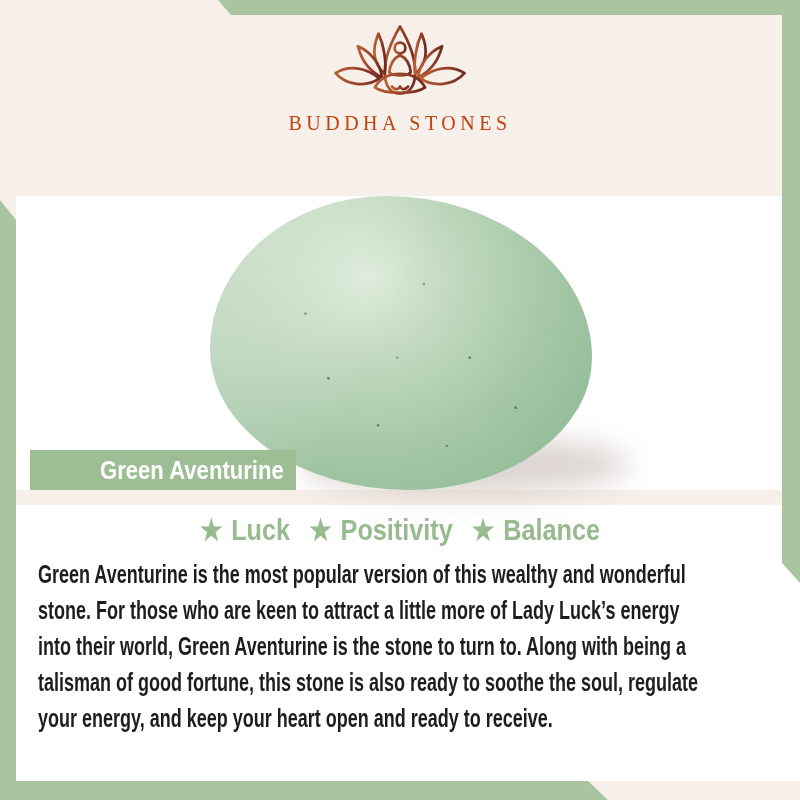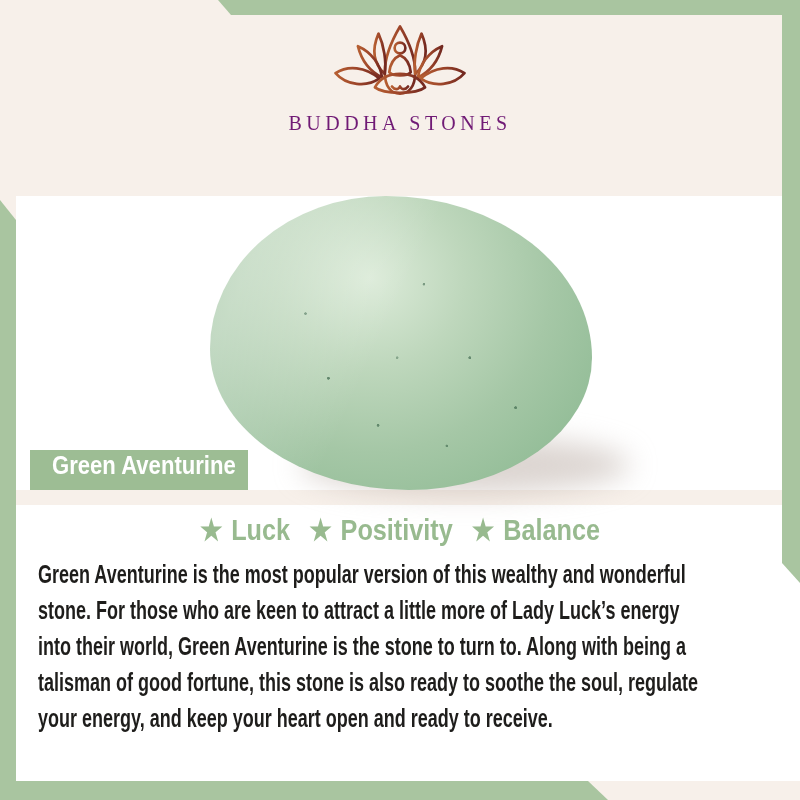--- a/index.html
+++ b/index.html
@@ -16,21 +16,21 @@
     clip-path:polygon(0 0,100% 0,100% 100%,0 calc(100% - 20px));}
   .bar-left{left:0;top:200px;width:16px;height:600px;
     clip-path:polygon(0 0,100% 20px,100% 100%,0 100%);}
   .bar-bottom{left:0;bottom:0;width:608px;height:19px;
     clip-path:polygon(0 0,588px 0,100% 100%,0 100%);}
   
   .logo-svg{position:absolute;left:322px;top:22px;width:156px;height:86px;}
   .brand-name{
     position:absolute;left:0;top:112px;width:800px;text-align:center;
     font-family:"Liberation Serif",serif;font-size:20px;letter-spacing:4.5px;
-    color:#701a75;
+    color:#c2410c;
   }
   .title-band{
     position:absolute;left:165px;top:143px;width:472px;height:53px;
     background:#fcf7f2;display:flex;align-items:center;justify-content:center;
   }
   .title-band .title-text{
     display:inline-block;font-size:38px;font-weight:700;color:#8fb787;
     transform:scaleX(.85);white-space:nowrap;letter-spacing:-.5px;
   }
   
@@ -52,21 +52,21 @@
       radial-gradient(circle 1.6px at 25% 40%,rgba(25,70,45,.4) 0 1px,transparent 1.6px),
       radial-gradient(circle 1.6px at 80% 72%,rgba(25,70,45,.5) 0 1.1px,transparent 1.7px),
       radial-gradient(circle 1.6px at 62% 85%,rgba(25,70,45,.45) 0 1px,transparent 1.6px),
       radial-gradient(circle 1.6px at 49% 55%,rgba(25,70,45,.35) 0 1px,transparent 1.6px),
       linear-gradient(115deg,rgba(255,255,255,.30) 14%,rgba(255,255,255,0) 46%),
       radial-gradient(at 42% 28%,#dcebd9 0%,#bed7bc 30%,#a5c7a6 58%,#95be99 80%,#8cb691 100%);
   }
   
   .stone-banner{
     position:absolute;left:30px;top:450px;width:218px;height:40px;
-    background:#9dbd94;z-index:4;display:flex;align-items:flex-start;
+    background:#9dbd94;z-index:4;display:flex;align-items:center;padding-left:48px;
   }
   .stone-banner .stone-name{
     display:inline-block;margin-left:22px;color:#ffffff;font-size:26px;
     font-weight:700;white-space:nowrap;transform:scaleX(.85);
     transform-origin:left center;
   }
   
   .content-panel{position:absolute;left:16px;top:505px;width:784px;height:276px;
     background:#ffffff;z-index:1;}
   .benefits-line{

